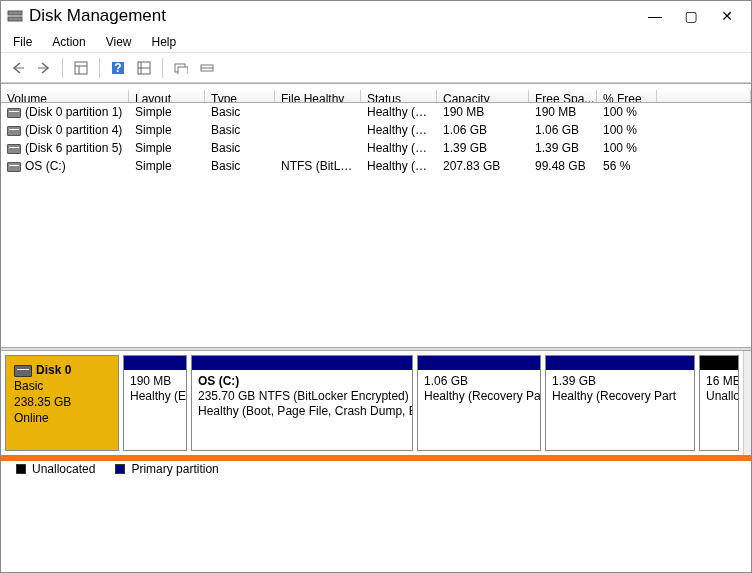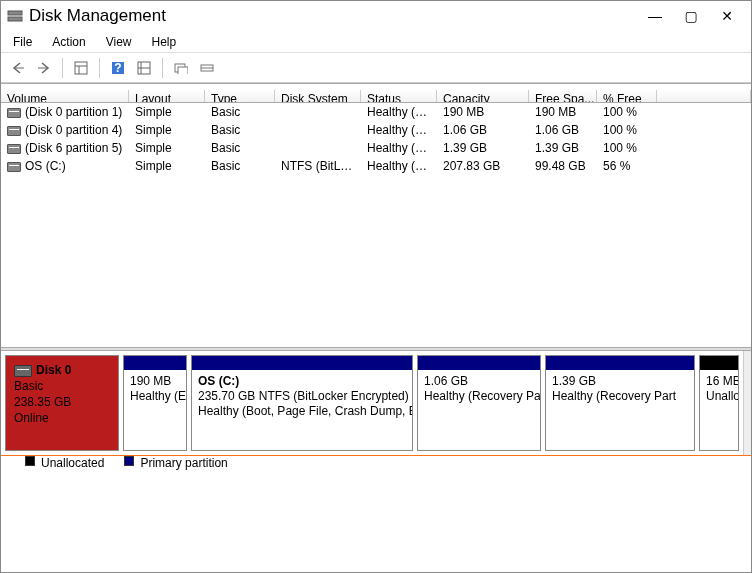--- a/index.html
+++ b/index.html
@@ -18,33 +18,33 @@
 .grid-body { flex:0 0 auto; height: 244px; overflow:auto; background:#fff; }
 .row { display:flex; height:18px; align-items:center; }
 .row .cell { padding:1px 6px; overflow:hidden; white-space:nowrap; text-overflow:ellipsis; }
 .vol-icon { display:inline-block; width:14px; height:10px; background:#888; border:1px solid #555; border-radius:1px; margin-right:4px; vertical-align:middle; position:relative;}
 .vol-icon::after{content:"";position:absolute;left:1px;top:2px;width:10px;height:1px;background:#fff;}
 
 .c-vol{width:128px;} .c-lay{width:76px;} .c-typ{width:70px;} .c-fs{width:86px;} .c-stat{width:76px;} .c-cap{width:92px;} .c-free{width:68px;} .c-pct{width:60px;} .c-rest{flex:1;}
 .splitter { height:4px; background:#ddd; border-top:1px solid #aaa; border-bottom:1px solid #aaa; cursor:row-resize;}
 .graph-pane { flex:1; background:#fff; overflow:hidden; padding:4px; }
 .disk-row { display:flex; height:96px; }
-.disk-label { width:120px; border:1px solid #888; background:#b91c1c; padding:6px 8px; font-size:12px; }
+.disk-label { width:120px; border:1px solid #888; background:#eab308; padding:6px 8px; font-size:12px; }
 .disk-label .icon { display:inline-block;width:18px;height:12px;background:#666;border:1px solid #333;margin-right:4px;vertical-align:middle;border-radius:1px;position:relative;}
 .disk-label .icon::after{content:"";position:absolute;left:2px;top:3px;width:12px;height:1px;background:#fff;}
 .disk-label .name{font-weight:bold;}
 .disk-label div{line-height:16px;}
 .parts { flex:1; display:flex; gap:4px; margin-left:4px; }
 .part { border:1px solid #888; display:flex; flex-direction:column; overflow:hidden; }
 .part .bar { height:14px; }
 .bar.primary { background:#000080; }
 .bar.unalloc { background:#000; }
 .part .body { padding:4px 6px; font-size:11.5px; line-height:15px; white-space:nowrap; overflow:hidden; }
 .part .body .pname { font-weight:bold; }
-.legend { height:22px; border-top:1px solid #f97316; display:flex; align-items:flex-start; padding:0 24px; gap:6px; font-size:12px;}
+.legend { height:22px; border-top:6px solid #f97316; display:flex; align-items:center; padding:0 15px; gap:6px; font-size:12px;}
 .swatch { display:inline-block; width:10px; height:10px; border:1px solid #333;}
 .swatch.black{background:#000;} .swatch.navy{background:#000080;}
 .spacer-right{width:8px;background:#eee;border-left:1px solid #ccc;}
 .graph-wrap{display:flex;}
 svg{display:block;}
 </style>
 </head>
 <body>
 
 <div class="titlebar">
@@ -114,21 +114,21 @@
         <rect x="1" y="3" width="12" height="6" fill="#fff" stroke="#777"></rect>
         <line x1="1" y1="6" x2="13" y2="6" stroke="#777"></line>
       </svg>
     </div>
 </div>
 
 <div class="grid-head">
   <div class="hcell c-vol">Volume</div>
   <div class="hcell c-lay">Layout</div>
   <div class="hcell c-typ">Type</div>
-  <div class="hcell c-fs">Disk System</div>
+  <div class="hcell c-fs">File Healthy</div>
   <div class="hcell c-stat">Status</div>
   <div class="hcell c-cap">Capacity</div>
   <div class="hcell c-free">Free Spa...</div>
   <div class="hcell c-pct">% Free</div>
   <div class="hcell c-rest"></div>
 </div>
 
 <div class="grid-body" id="grid-body">
     <div class="row">
       <div class="cell c-vol"><span class="vol-icon"></span><span>(Disk 0 partition 1)</span></div>

